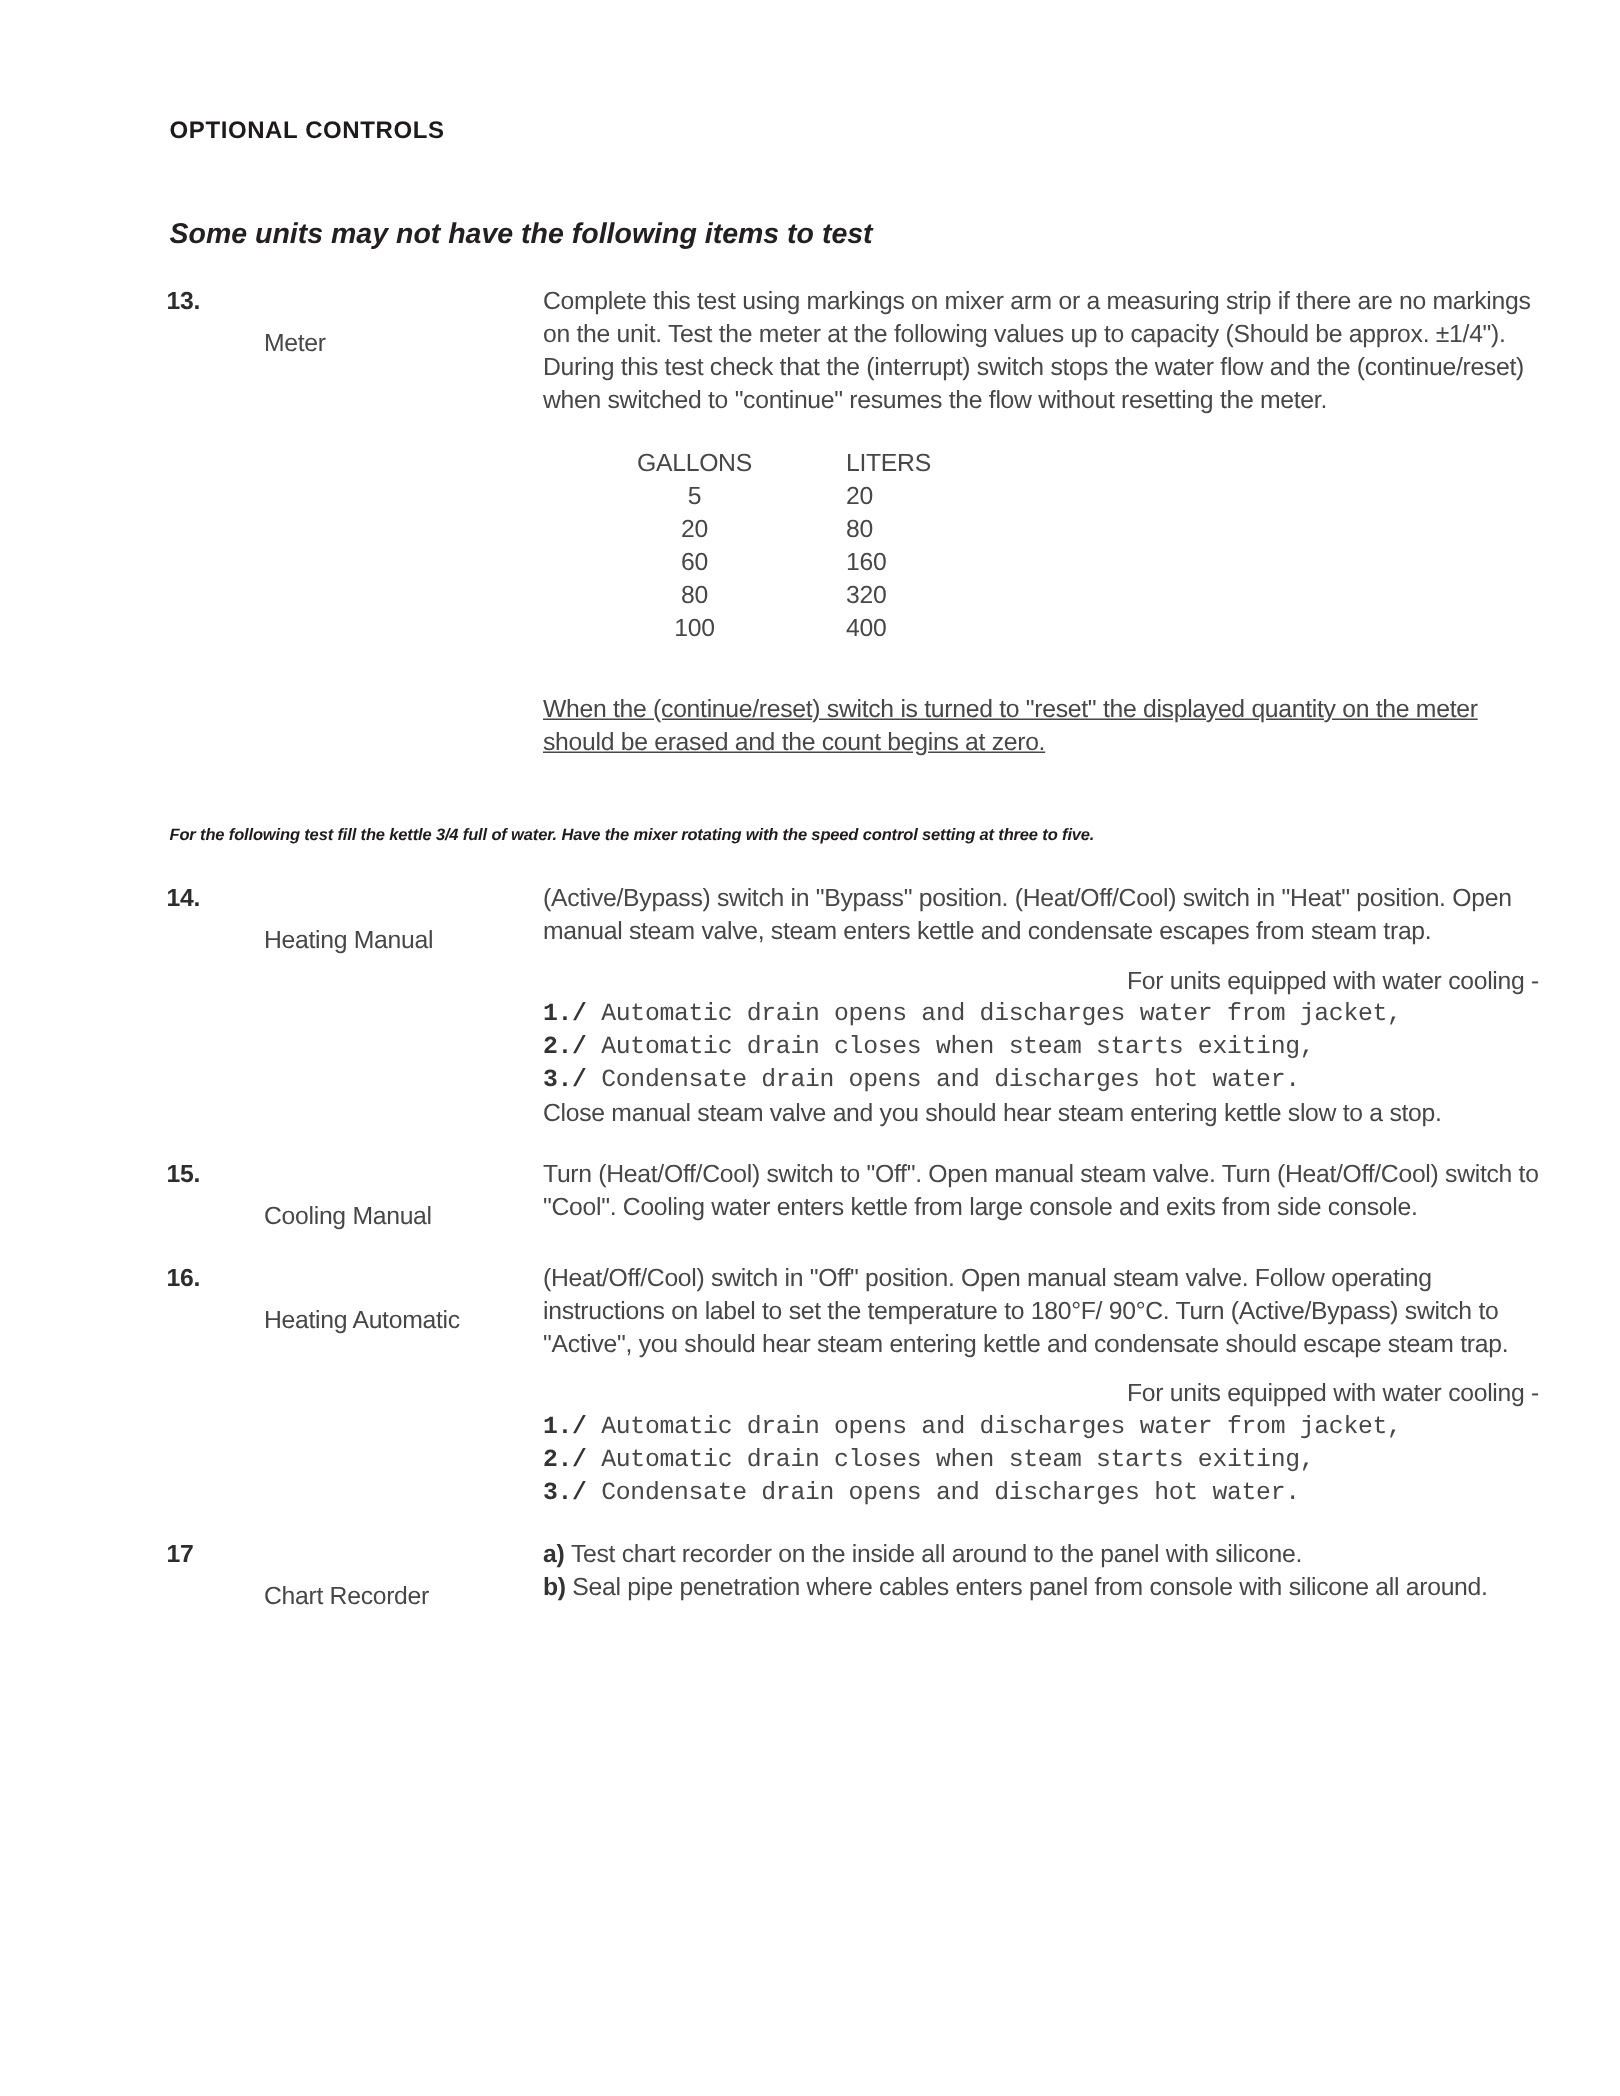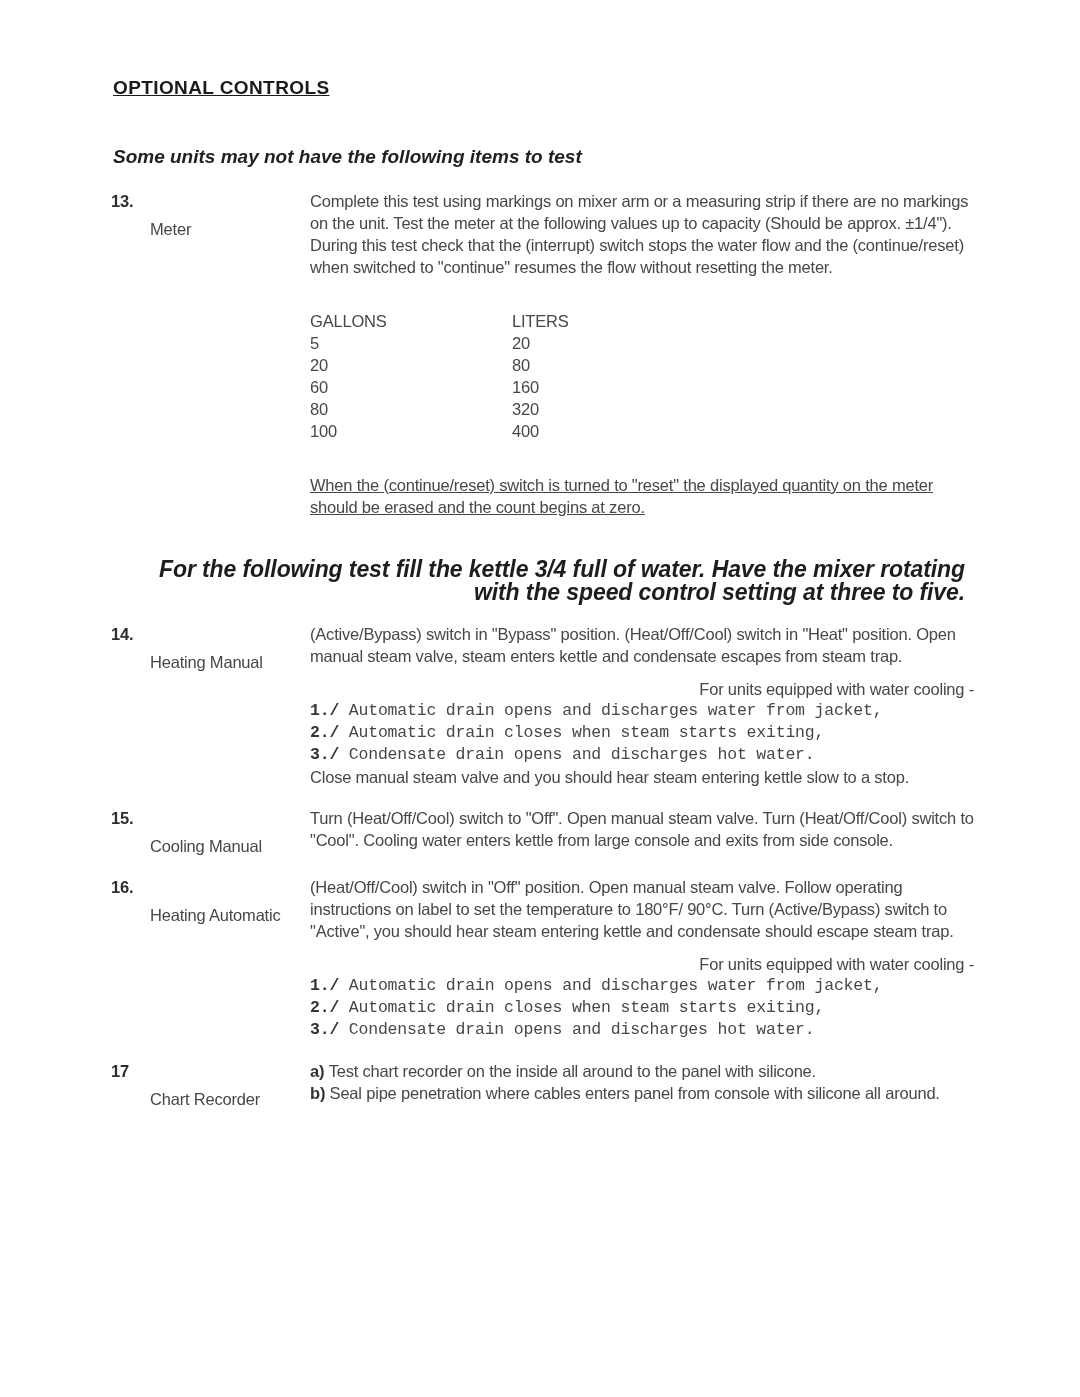--- a/index.html
+++ b/index.html
@@ -13,43 +13,43 @@
     font-family: "Liberation Sans", sans-serif;
     color: #454545;
     overflow: hidden;
   }
   .page {
     padding: 76px 0 0 111px;
     width: 969px;
   }
   .title {
     margin: 0 0 0 2px;
-    font-size: 19px;
+    font-size: 16px;
     line-height: 24px;
     font-weight: bold;
     letter-spacing: 0.4px;
     color: #1d1a1b;
-    text-decoration: underline;
   }
   .subtitle {
     margin: 46px 0 0 2px;
     font-size: 19px;
     line-height: 22px;
     font-weight: bold;
     font-style: italic;
     color: #232021;
   }
   .item {
     display: flex;
     align-items: flex-start;
     margin-top: 19px;
     font-size: 16.5px;
     line-height: 22px;
     letter-spacing: -0.2px;
     color: #474747;
+    gap: 26px;
   }
   .item.first { margin-top: 22px; }
   .num {
     flex: none;
     width: 39px;
     font-weight: bold;
     color: #2d2d2d;
   }
   .label {
     flex: none;
@@ -63,34 +63,33 @@
   .para { margin: 0; }
   .para + .para { margin-top: 11px; text-align: right; }
   .gap-top { margin-top: 32px; text-decoration: underline; }
   .steps { margin: 0; font-family: Liberation Mono, monospace; }
   .step { margin: 0; }
   .marker {
     font-weight: bold;
     color: #333333;
   }
   .marker::after { content: " "; }
-  .vtable { margin-top: 32px; }
+  .vtable { margin-top: 20px; text-align: center; }
   .vrow { display: flex; }
   .vrow .c1 { flex: none; width: 202px; }
   .vrow .c2 { flex: none; }
   .note {
     margin: 40px 0 0 2px;
     width: 852px;
-    font-size: 23px;
+    font-size: 11px;
     line-height: 23px;
     font-weight: bold;
     font-style: italic;
     letter-spacing: -0.1px;
     color: #1e1c1d;
-    text-align: right;
   }
   .note-wrap { margin-bottom: 17px; }
 </style>
 </head>
 <body>
 
 <div class="page">
 
   <h1 class="title">OPTIONAL CONTROLS</h1>
   <h2 class="subtitle">Some units may not have the following items to test</h2>

